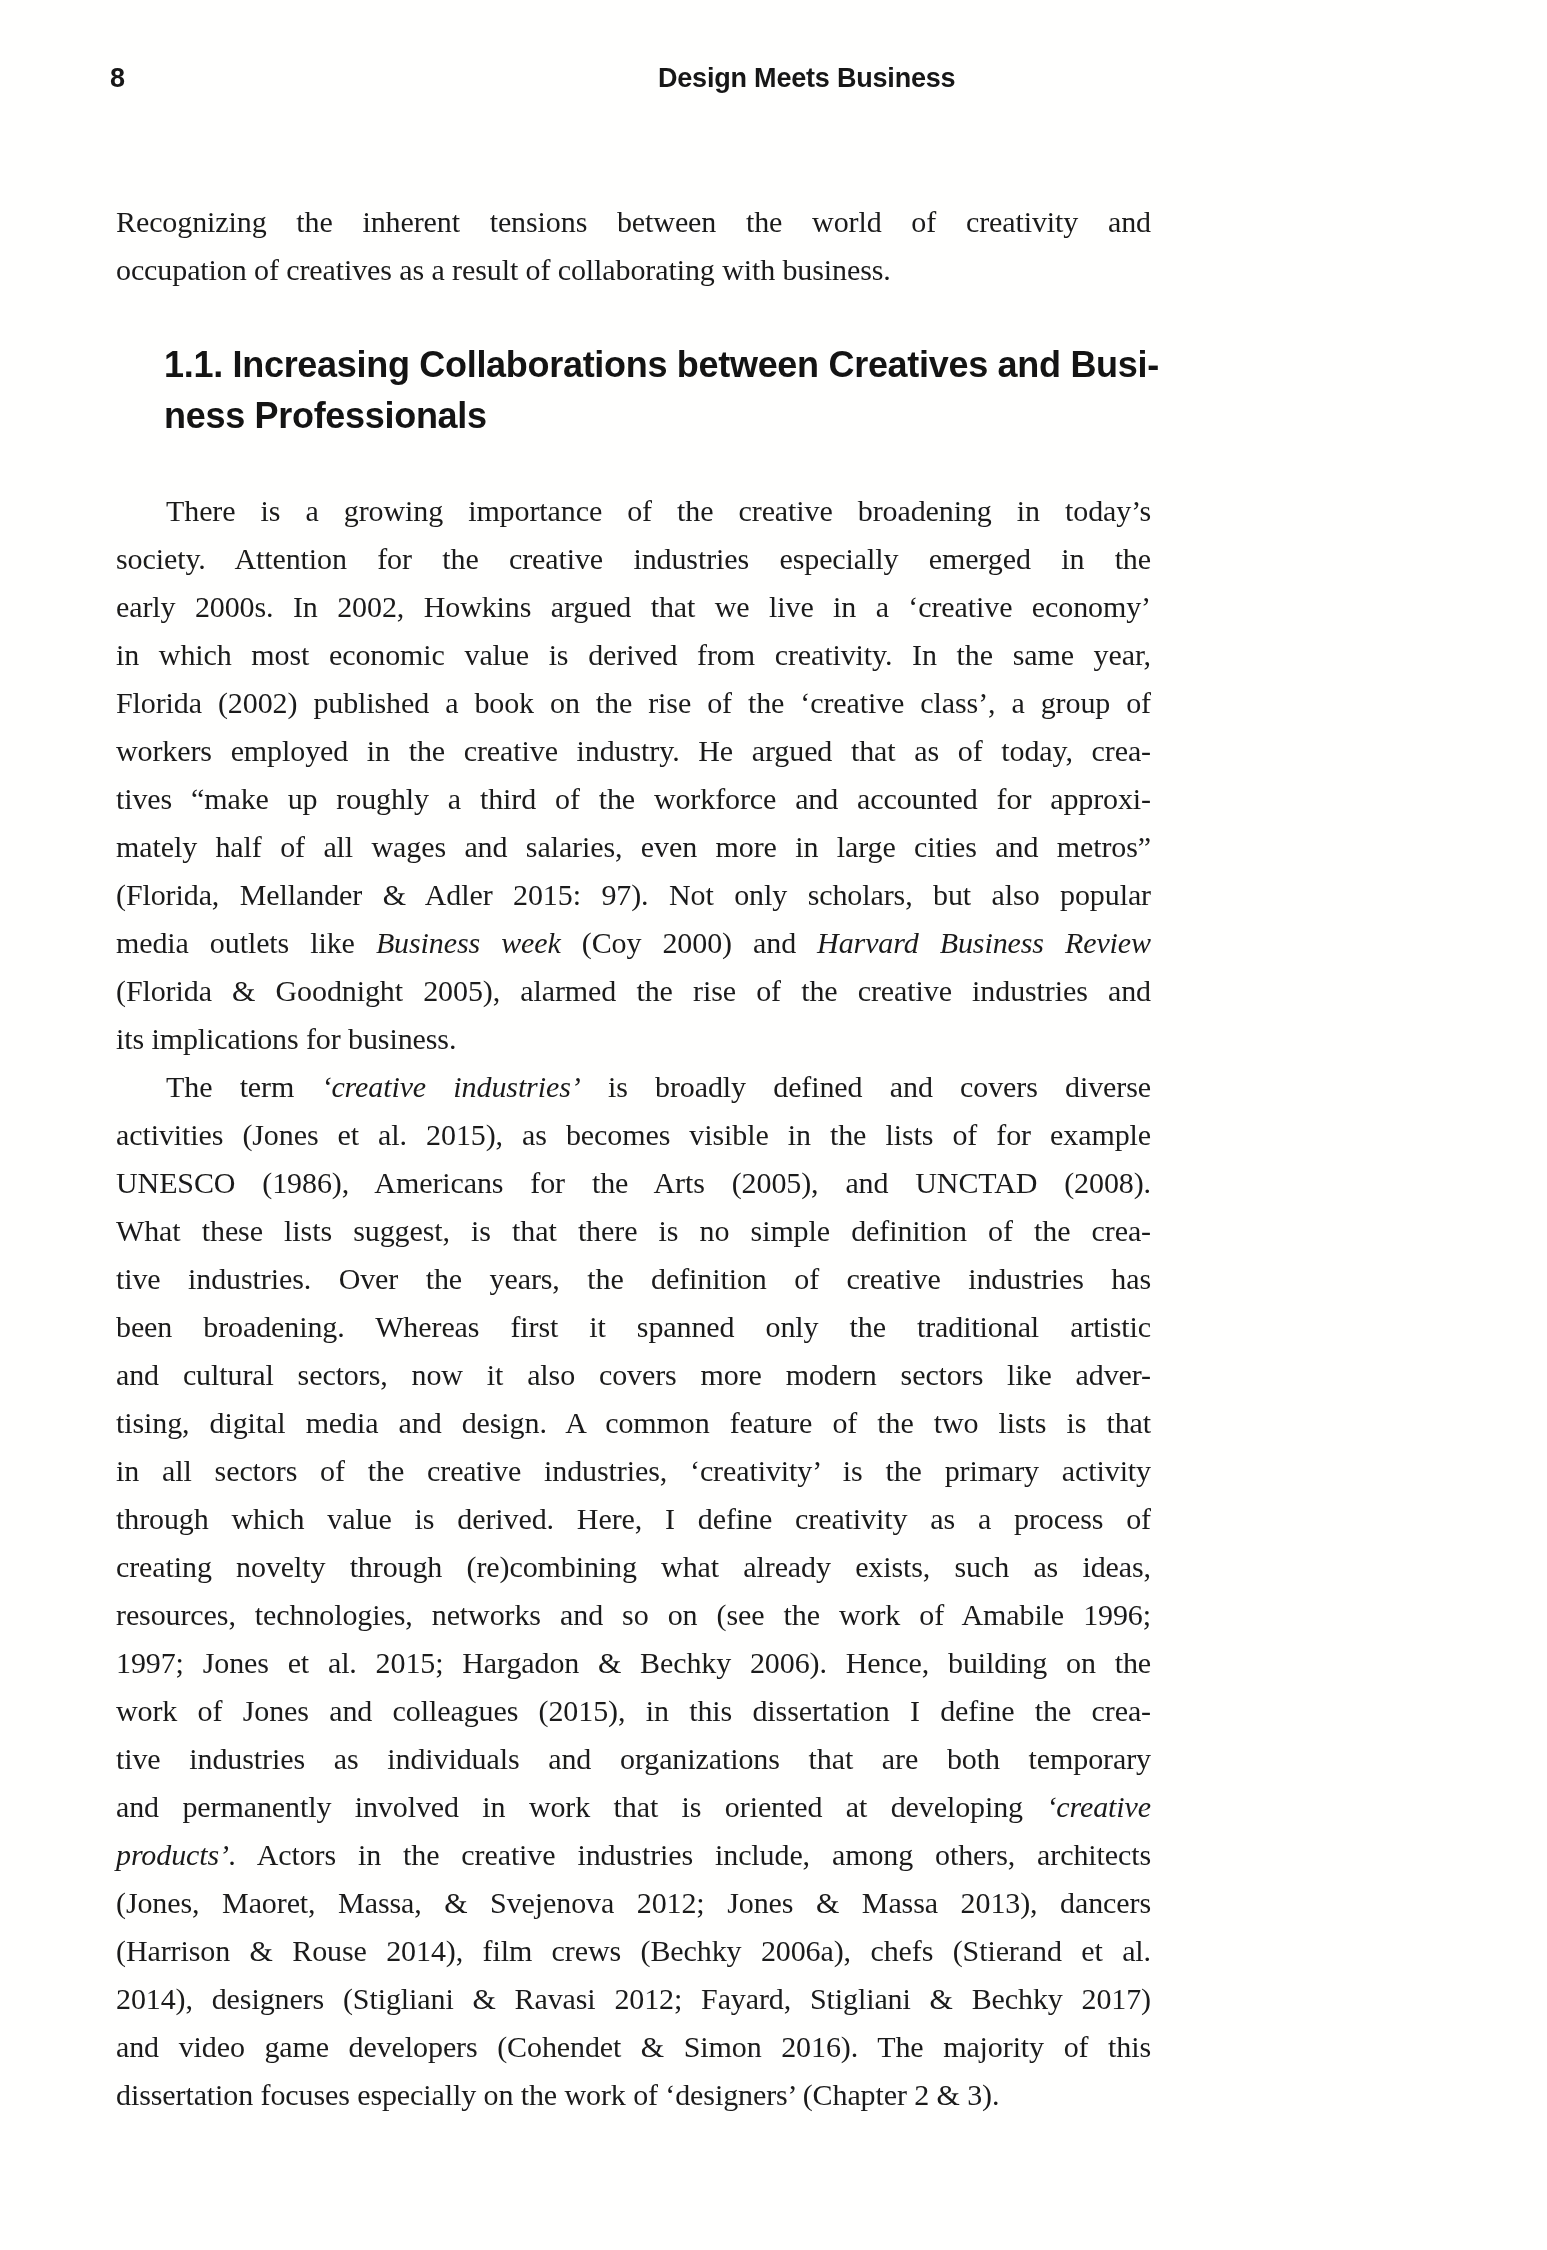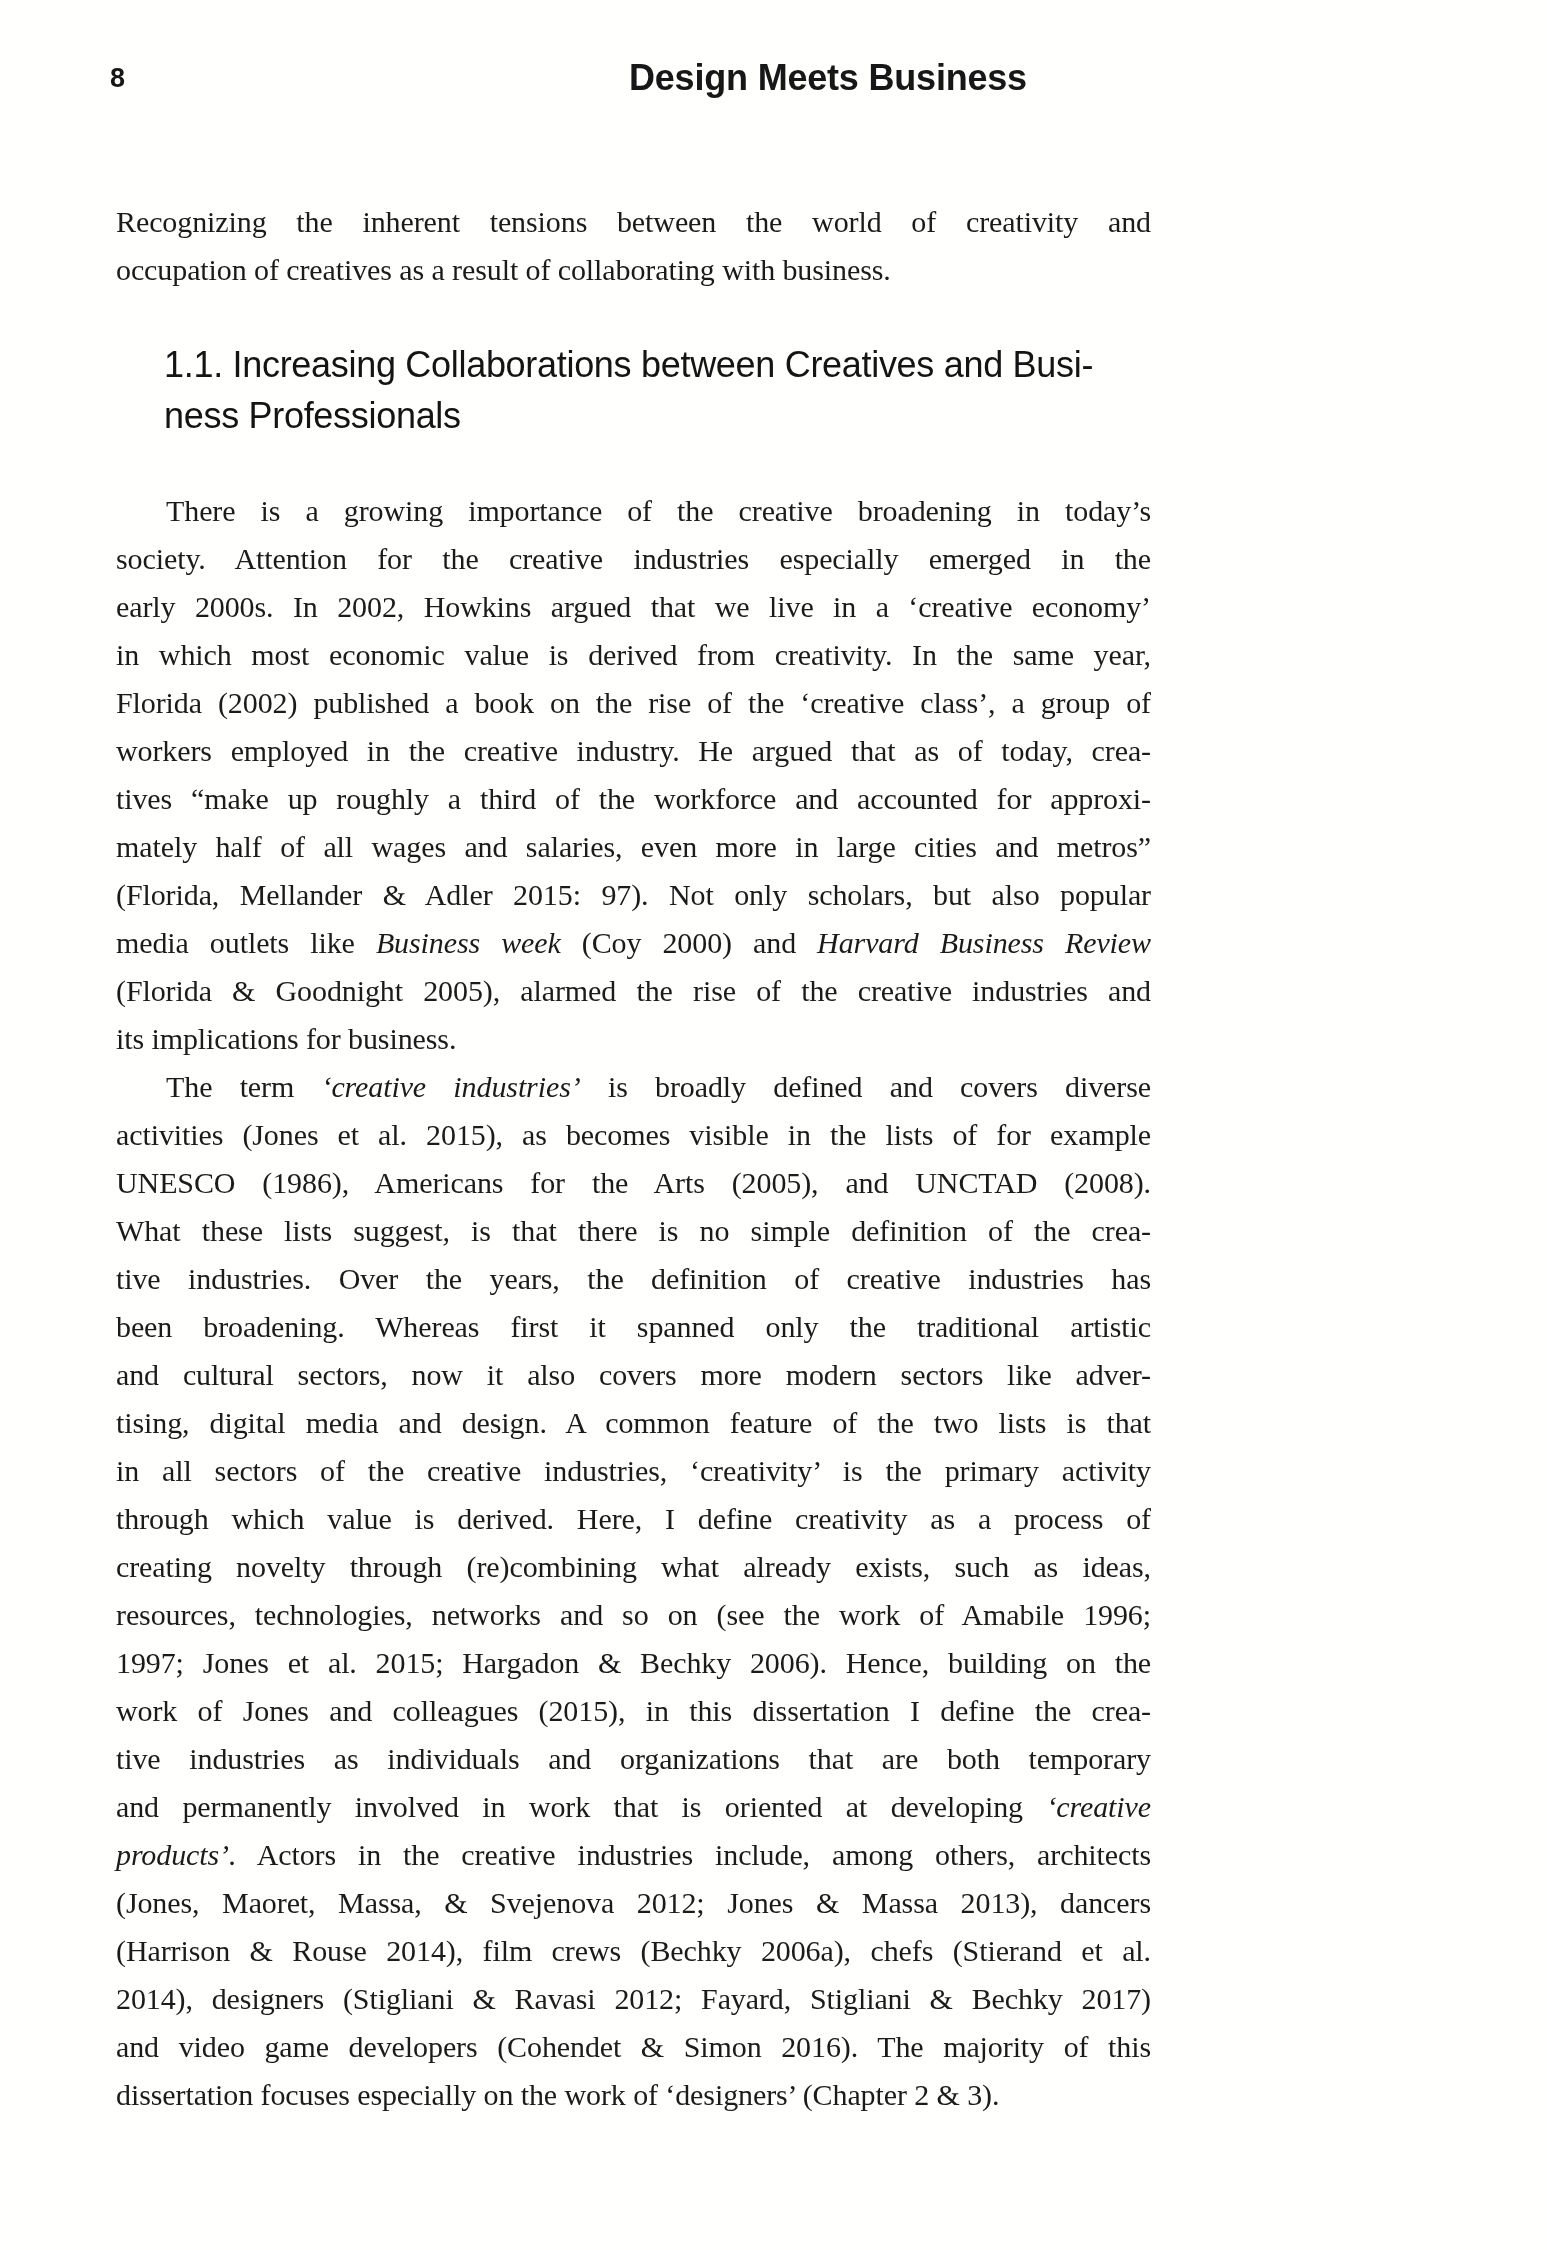--- a/index.html
+++ b/index.html
@@ -21,25 +21,25 @@
     left: 110px;
     top: 62px;
     font-family: "Liberation Sans", "DejaVu Sans", sans-serif;
     font-weight: 700;
     font-size: 27px;
     line-height: 32px;
     color: #171717;
   }
   .running-title {
     position: absolute;
-    left: 629px;
+    left: 658px;
     top: 62px;
     font-family: "Liberation Sans", "DejaVu Sans", sans-serif;
     font-weight: 700;
-    font-size: 36px;
+    font-size: 27px;
     line-height: 32px;
     letter-spacing: -0.2px;
     color: #171717;
   }
   .text-col {
     position: absolute;
     left: 116px;
     top: 170px;
     width: 1035px;
     margin-top: 28px;
@@ -56,21 +56,21 @@
     text-align-last: left;
   }
   .para .line.indent {
     text-indent: 50px;
   }
   .section-heading {
     margin: 45px 0 46px 48px;
   }
   .section-heading .line {
     font-family: "Liberation Sans", "DejaVu Sans", sans-serif;
-    font-weight: 400;
+    font-weight: 700;
     font-size: 36px;
     line-height: 51px;
     letter-spacing: -0.3px;
     color: #141414;
     text-align: left !important;
     text-align-last: left !important;
     white-space: nowrap;
     text-indent: 0 !important;
   }
   i { }

